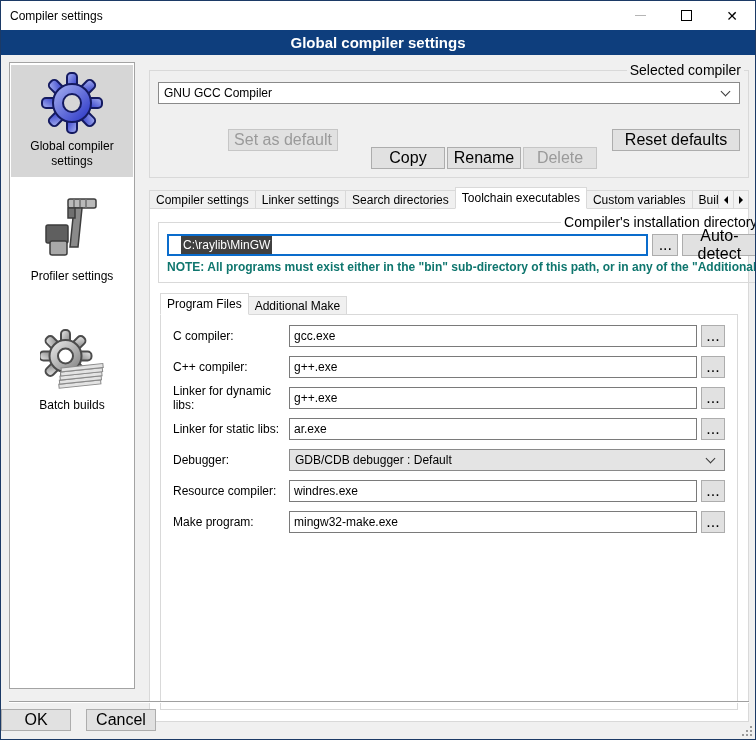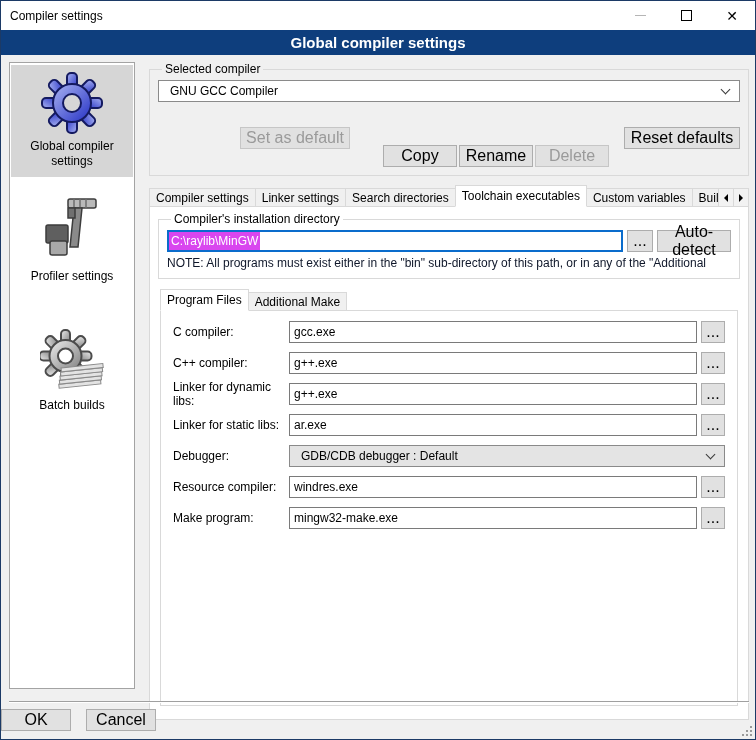--- a/index.html
+++ b/index.html
@@ -23,57 +23,57 @@
   .sidebar { position:absolute; left:8px; top:61px; width:126px; height:627px; background:#fff; border:1px solid #a3a3a3; padding-top:2px; }
   .side-item { width:122px; margin:0 auto; text-align:center; padding:6px 0 8px; }
   .side-item.selected { background:#d6d6d6; }
   .side-item .icon { display:block; margin:0 auto 4px; }
   .side-label { font-size:12px; line-height:15px; }
   .side-item.i2 { margin-top:12px; }
   .side-item.i3 { margin-top:30px; }
   
   .main { position:absolute; left:148px; top:61px; width:600px; }
   fieldset { border:1px solid #d9d9d9; padding:2px 8px 8px; }
-  legend { font-size:12px; padding:0 3px; margin-left:4px; }
+  legend { font-size:14px; padding:0 3px; margin-left:4px;text-align:right; }
   
   .combobox { height:22px; border:1px solid #8a8a8a; background:#fff; display:flex; align-items:center; }
   .combobox.gray { background:#e4e4e4; }
-  .combobox .cb-text { padding-left:11px; flex:1; white-space:nowrap; overflow:hidden; }
+  .combobox .cb-text { padding-left:5px; flex:1; white-space:nowrap; overflow:hidden; }
   .chev { width:7px; height:7px; border-right:1.5px solid #3a3a3a; border-bottom:1.5px solid #3a3a3a;
           transform:rotate(45deg); margin:-4px 10px 0 6px; flex:none; }
   
   .btn { height:22px; background:#e1e1e1; border:1px solid #adadad; font-family:"Liberation Sans",sans-serif;
          font-size:16px; color:#000; display:inline-flex; align-items:center; justify-content:center; }
   .btn.disabled { color:#9a9a9a; border-color:#c6c6c6; }
   .btnrow { margin-top:7px; display:flex; justify-content:flex-end; align-items:center; }
-  .w110 { width:110px; } .w74 { width:74px;margin-top:36px; } .w108 { width:116px; }
+  .w110 { width:110px; } .w74 { width:74px;margin-top:36px; } .w108 { width:128px; }
   .ml33 { margin-left:33px; } .ml2 { margin-left:2px; } .ml15 { margin-left:15px; }
   .combo-top { margin-top:2px; }
   
   .notebook { margin-top:9px; position:relative; }
   .tabbar { height:22px; position:relative; }
   .tabstrip { width:570px; height:22px; overflow:hidden; white-space:nowrap; }
   .tab { display:inline-block; height:19px; line-height:18px; margin-top:3px; padding:0 6px;
          background:#f0f0f0; border:1px solid #d9d9d9; margin-right:-1px; vertical-align:top; }
   .tab.active { height:22px; line-height:21px; margin-top:0; background:#fff; border-bottom:1px solid #fff;
                 position:relative; z-index:2; }
   .tab-arrows { position:absolute; right:0; top:3px; display:flex; }
   .tab-arrow { width:16px; height:19px; background:#f2f2f2; border:1px solid #d9d9d9; margin-left:-1px;
                display:flex; align-items:center; justify-content:center; }
   .tri-l { width:0; height:0; border-top:4px solid transparent; border-bottom:4px solid transparent; border-right:4px solid #000; }
   .tri-r { width:0; height:0; border-top:4px solid transparent; border-bottom:4px solid transparent; border-left:4px solid #000; }
   .page { margin-top:-1px; background:#fff; border:1px solid #d9d9d9; height:514px; position:relative; }
   
   .instdir { margin:5px 8px 0; border:1px solid #d9d9d9; }
   .path-row { display:flex; gap:4px; margin-top:2px; }
   .pathbox { flex:1; height:22px; border:2px solid #0a6ccc; background:#fff; display:flex; align-items:center; overflow:hidden; }
-  .sel-text { background:#d946ef; color:#fff; padding:2px 2px; white-space:nowrap; }
+  .sel-text { background:#404040; color:#fff; padding:2px 2px; white-space:nowrap;margin-left:12px; }
   .browse { width:26px; flex:none; }
   .autodetect { width:74px; flex:none; }
-  .note { margin-top:4px; color:#0f172a; white-space:nowrap; overflow:hidden; }
+  .note { margin-top:4px; color:#0f766e; white-space:nowrap; overflow:hidden;font-weight:bold; }
   
   .inner-notebook { margin:10px 10px 0; }
   .innerpage { margin-top:-1px; background:#fff; border:1px solid #d9d9d9; height:396px; padding:10px 12px; }
   .field-row { display:flex; align-items:center; height:22px; margin-bottom:9px; }
   .field-label { width:116px; flex:none; }
   .textbox { flex:1; height:22px; border:1px solid #7a7a7a; background:#fff; padding:0 4px;
              font-family:"Liberation Sans",sans-serif; font-size:12px; color:#000; }
   .field-row .browse-btn { width:24px; height:22px; margin-left:4px; flex:none; }
   .field-row .combobox { flex:1; }
   

